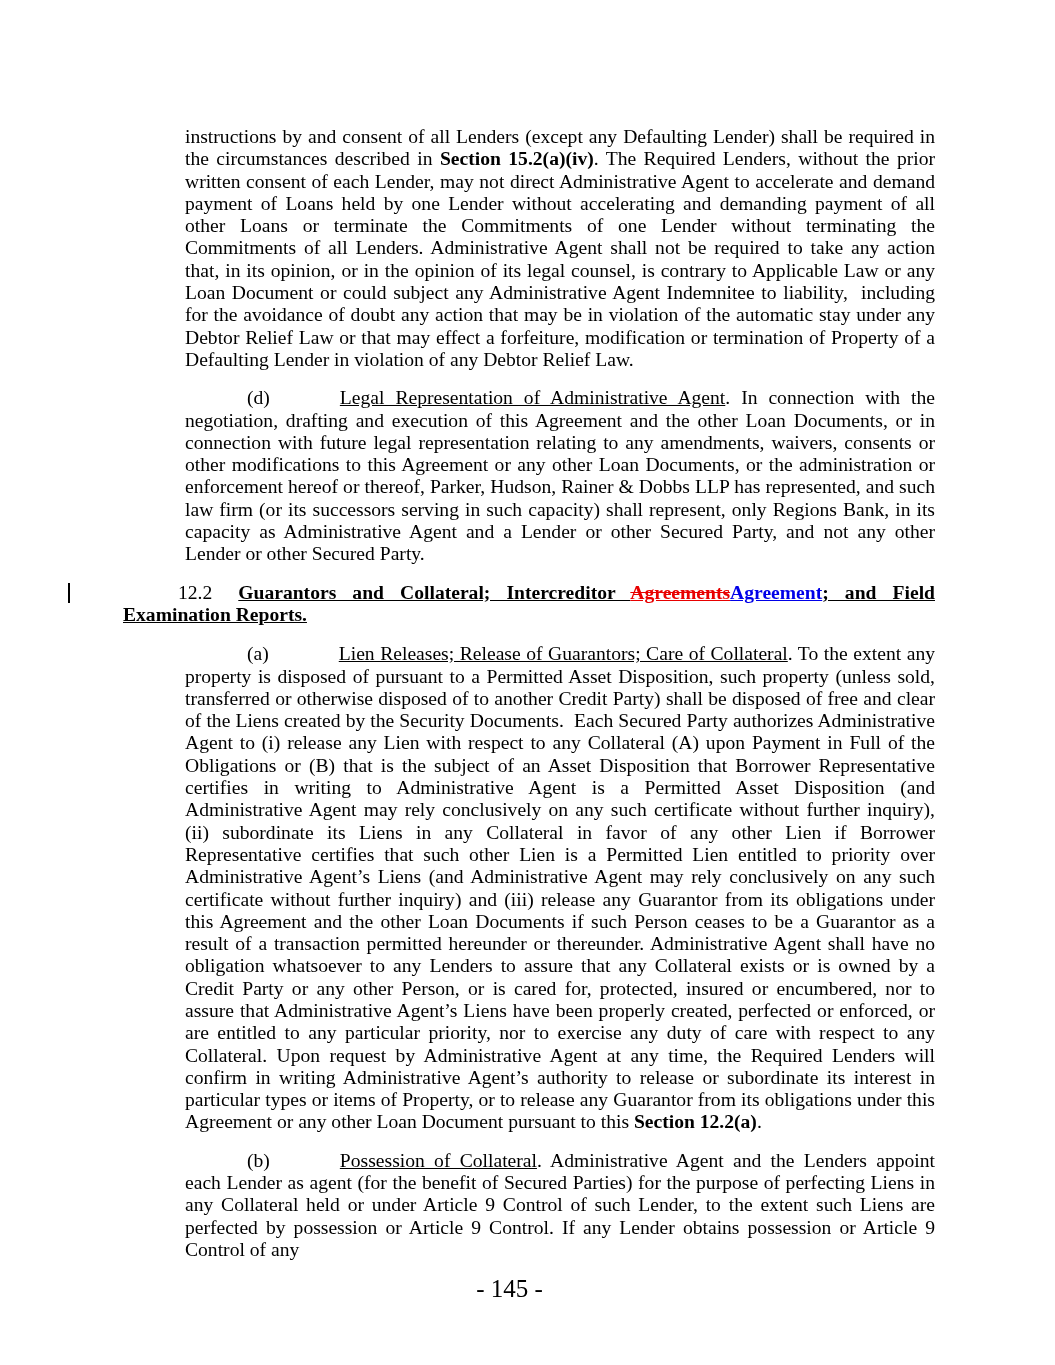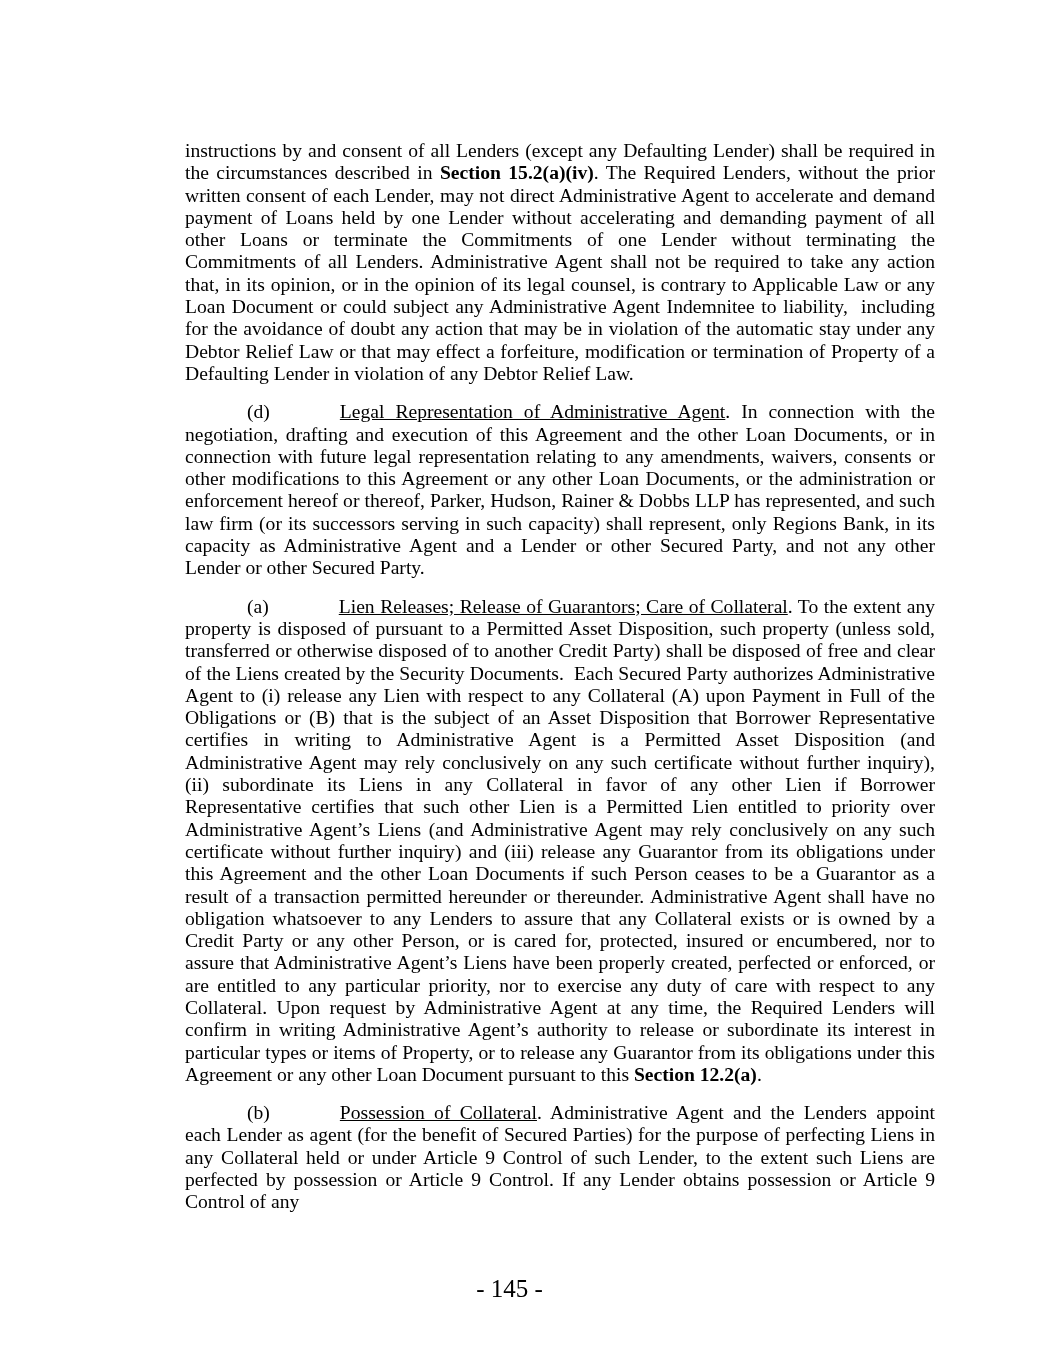--- a/index.html
+++ b/index.html
@@ -10,21 +10,21 @@
     font-family: "Liberation Serif", "DejaVu Serif", serif;
   }
   .page {
     position: relative;
     width: 1055px; height: 1365px;
     overflow: hidden;
     background: var(--bg, #ffffff);
   }
   .page-body {
     position: absolute;
-    left: 185px; top: 140px; width: 750px;
+    left: 185px; top: 126px; width: 750px;
     font-size: 19.6px;
     line-height: 22.3px;
     text-align: justify;
   }
   p.para {
     margin: 0 0 16px 0;
     text-indent: 62px;
   }
   p.para.continuation { text-indent: 0; }
   p.section-heading {
@@ -57,20 +57,21 @@
 </head>
 <body>
 
 <div class="page">
   <div class="page-body">
 
     <p class="para continuation"><span>instructions by and consent of all Lenders (except any Defaulting Lender) shall be required in the circumstances described in </span><span class="r-b">Section 15.2(a)(iv)</span><span>. The Required Lenders, without the prior written consent of each Lender, may not direct Administrative Agent to accelerate and demand payment of Loans held by one Lender without accelerating and demanding payment of all other Loans or terminate the Commitments of one Lender without terminating the Commitments of all Lenders. Administrative Agent shall not be required to take any action that, in its opinion, or in the opinion of its legal counsel, is contrary to Applicable Law or any Loan Document or could subject any Administrative Agent Indemnitee to liability,&nbsp; including for the avoidance of doubt any action that may be in violation of the automatic stay under any Debtor Relief Law or that may effect a forfeiture, modification or termination of Property of a Defaulting Lender in violation of any Debtor Relief Law.</span></p>
 
     <p class="para"><span>(d)</span><span class="r-tab"></span><span class="r-u">Legal Representation of Administrative Agent</span><span>. In connection with the negotiation, drafting and execution of this Agreement and the other Loan Documents, or in connection with future legal representation relating to any amendments, waivers, consents or other modifications to this Agreement or any other Loan Documents, or the administration or enforcement hereof or thereof, Parker, Hudson, Rainer &amp; Dobbs LLP has represented, and such law firm (or its successors serving in such capacity) shall represent, only Regions Bank, in its capacity as Administrative Agent and a Lender or other Secured Party, and not any other Lender or other Secured Party.</span></p>
 
+    <p class="section-heading"><span class="change-bar"></span><span>12.2</span><span class="r-tab2"></span><span class="r-bu">Guarantors and Collateral; Intercreditor </span><span class="r-del">Agreements</span><span class="r-ins">Agreement</span><span class="r-bu">; and Field Examination Reports.</span></p>
 
     <p class="para"><span>(a)</span><span class="r-tab"></span><span class="r-u">Lien Releases; Release of Guarantors; Care of Collateral</span><span>. To the extent any property is disposed of pursuant to a Permitted Asset Disposition, such property (unless sold, transferred or otherwise disposed of to another Credit Party) shall be disposed of free and clear of the Liens created by the Security Documents.&nbsp; Each Secured Party authorizes Administrative Agent to (i) release any Lien with respect to any Collateral (A) upon Payment in Full of the Obligations or (B) that is the subject of an Asset Disposition that Borrower Representative certifies in writing to Administrative Agent is a Permitted Asset Disposition (and Administrative Agent may rely conclusively on any such certificate without further inquiry), (ii) subordinate its Liens in any Collateral in favor of any other Lien if Borrower Representative certifies that such other Lien is a Permitted Lien entitled to priority over Administrative Agent’s Liens (and Administrative Agent may rely conclusively on any such certificate without further inquiry) and (iii) release any Guarantor from its obligations under this Agreement and the other Loan Documents if such Person ceases to be a Guarantor as a result of a transaction permitted hereunder or thereunder. Administrative Agent shall have no obligation whatsoever to any Lenders to assure that any Collateral exists or is owned by a Credit Party or any other Person, or is cared for, protected, insured or encumbered, nor to assure that Administrative Agent’s Liens have been properly created, perfected or enforced, or are entitled to any particular priority, nor to exercise any duty of care with respect to any Collateral. Upon request by Administrative Agent at any time, the Required Lenders will confirm in writing Administrative Agent’s authority to release or subordinate its interest in particular types or items of Property, or to release any Guarantor from its obligations under this Agreement or any other Loan Document pursuant to this </span><span class="r-b">Section 12.2(a)</span><span>.</span></p>
 
     <p class="para"><span>(b)</span><span class="r-tab"></span><span class="r-u">Possession of Collateral</span><span>. Administrative Agent and the Lenders appoint each Lender as agent (for the benefit of Secured Parties) for the purpose of perfecting Liens in any Collateral held or under Article 9 Control of such Lender, to the extent such Liens are perfected by possession or Article 9 Control. If any Lender obtains possession or Article 9 Control of any</span></p>
 
   </div>
 
   <div class="page-footer">- 145 -</div>
 </div>
 

